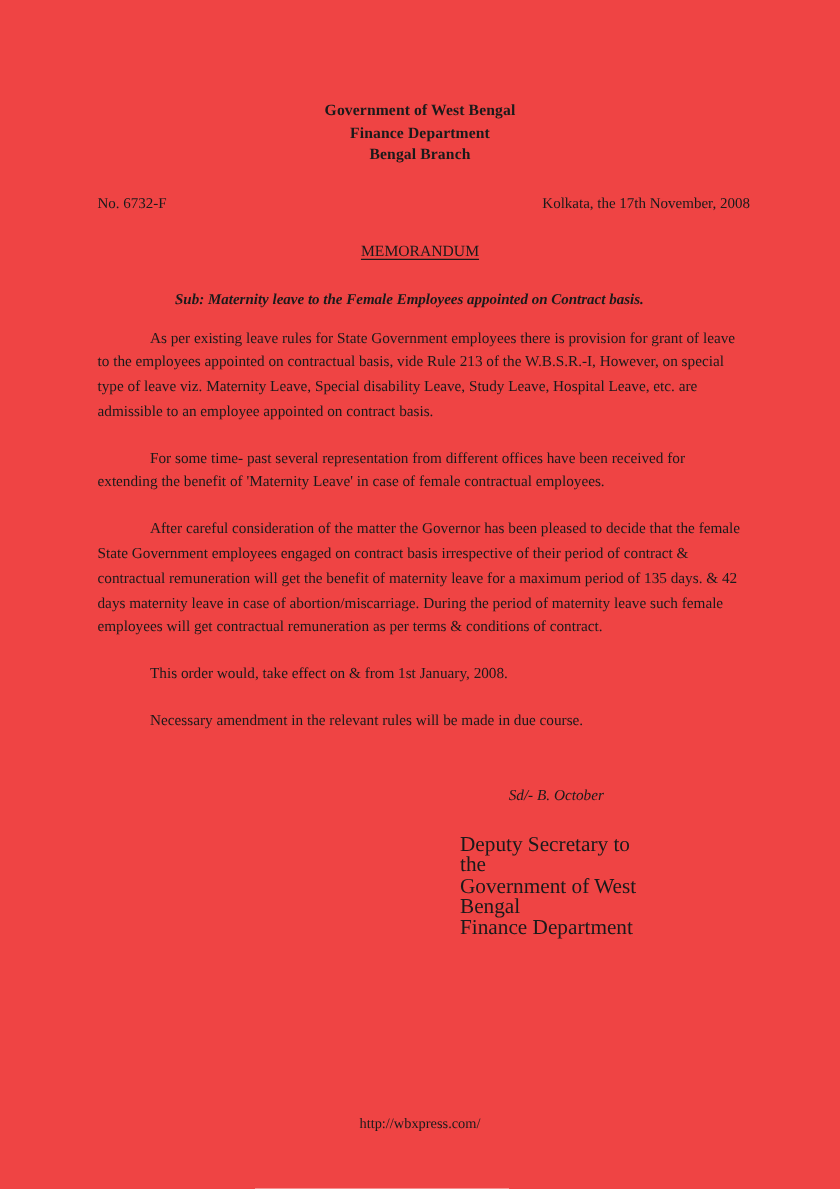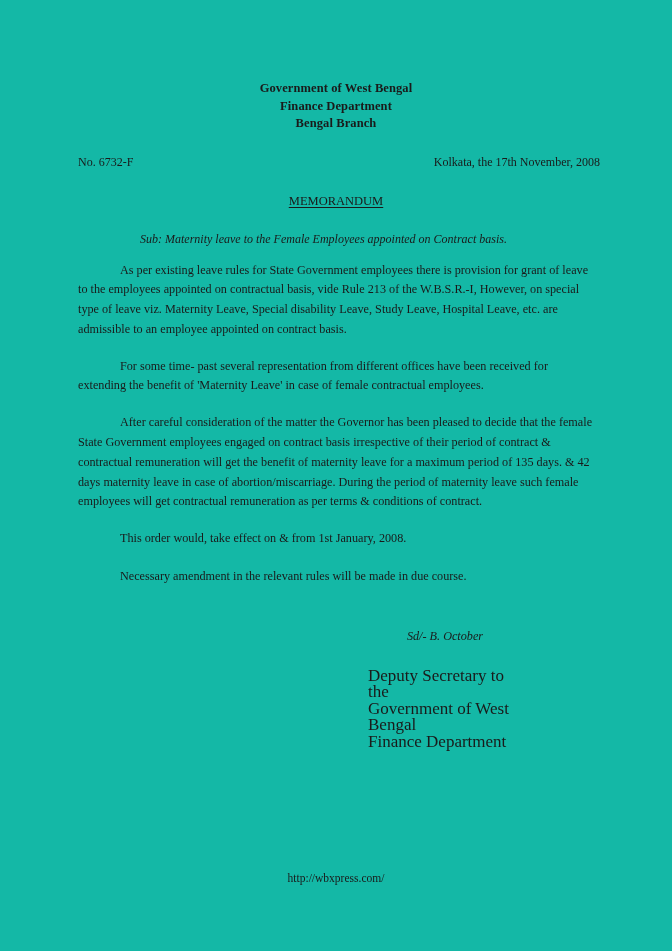--- a/index.html
+++ b/index.html
@@ -4,21 +4,21 @@
 <style>
   html, body {
     margin: 0;
     padding: 0;
     background: #ffffff;
   }
   .page {
     position: relative;
     width: 672px;
     height: 951px;
-    background: #14b8a6;
+    background: #ef4444;
     font-family: "Liberation Serif", "DejaVu Serif", serif;
     color: #1a1a1a;
     overflow: hidden;
   }
   .letterhead {
     text-align: center;
     margin-top: 80px;
     font-weight: bold;
     font-size: 12.5px;
     line-height: 17.5px;
@@ -41,21 +41,21 @@
     font-size: 12.5px;
   }
   .memo-title span {
     text-decoration: underline;
     text-underline-offset: 2px;
   }
   .subject {
     margin-top: 23px;
     padding-left: 140px;
     font-size: 12px;
-    font-weight: normal;
+    font-weight: bold;
     font-style: italic;
   }
   .body {
     margin-top: 14px;
     padding: 0 78px 0 78px;
   }
   .para {
     font-size: 12.2px;
     line-height: 19.8px;
     text-align: left;
@@ -77,21 +77,21 @@
     margin-top: 24px;
     margin-left: 290px;
     text-align: left;
     font-size: 17px;
     line-height: 16.5px;
   }
   .footer {
     position: absolute;
     left: 0;
     right: 0;
-    top: 872px;
+    top: 893px;
     text-align: center;
     font-size: 11.5px;
     color: #1a1a1a;
   }
 </style>
 </head>
 <body>
 
 <div class="page">
 

